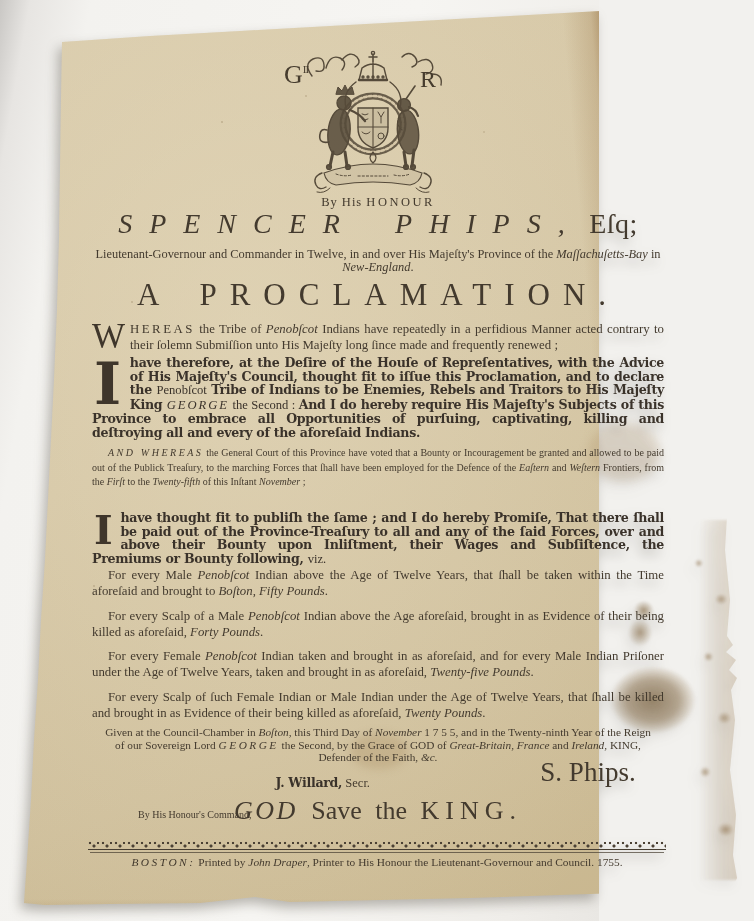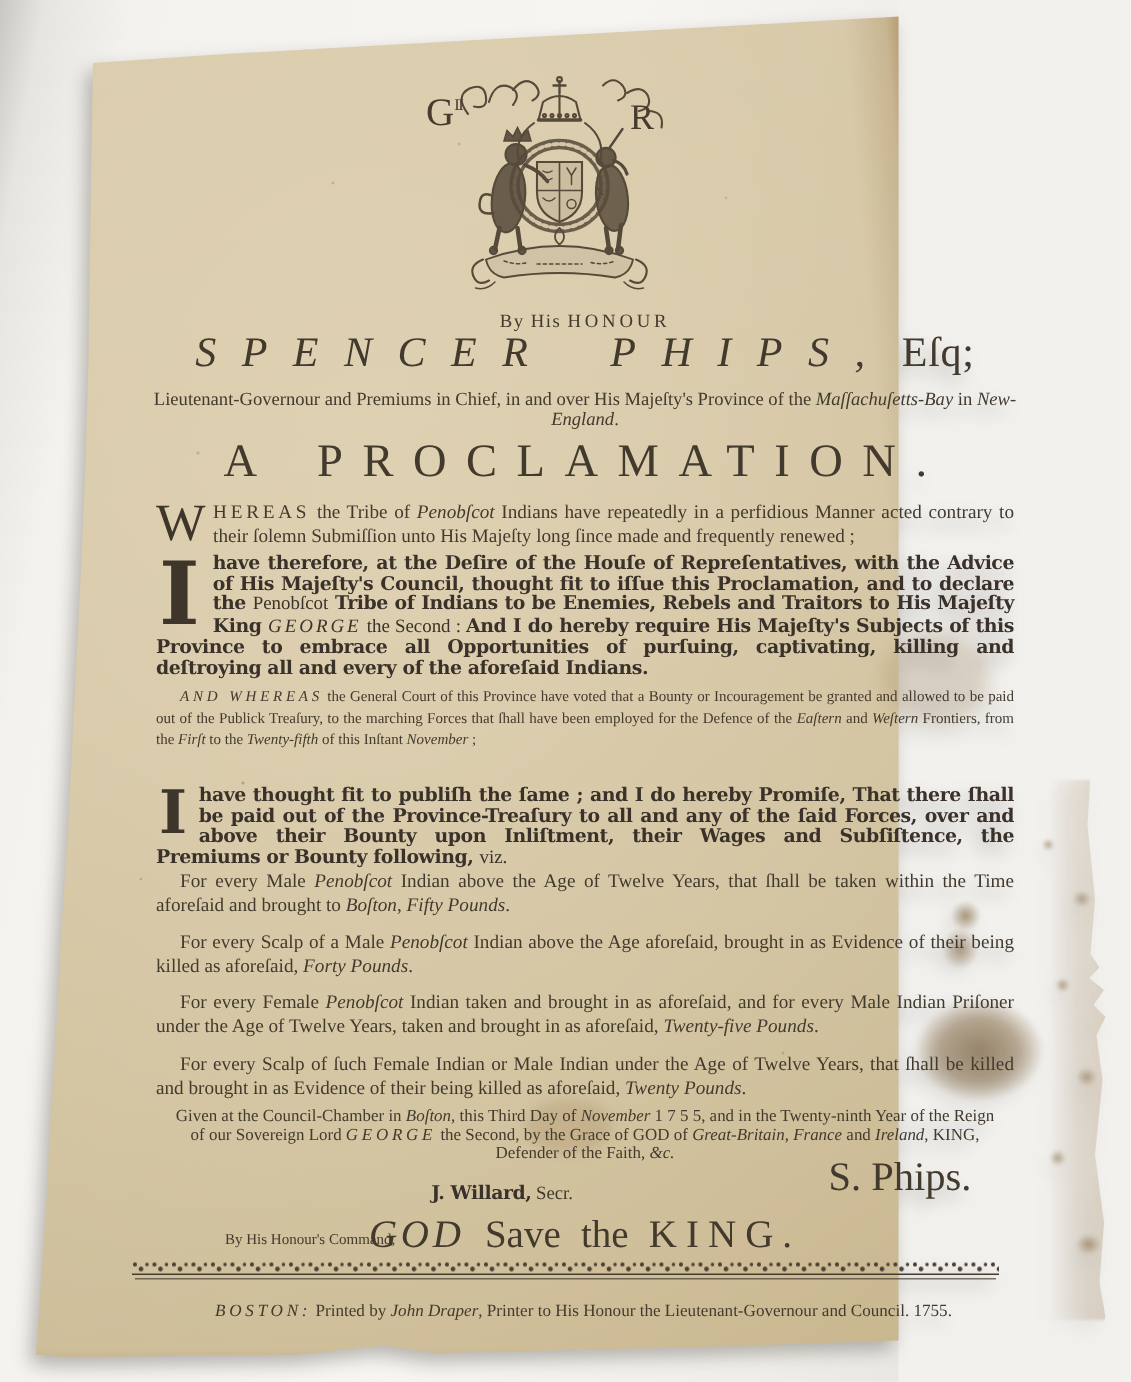--- a/index.html
+++ b/index.html
@@ -104,21 +104,21 @@
   .dc-i2{font-family:"DejaVu Serif",serif;font-weight:700;font-size:40px;line-height:36px;padding:1px 8px 0 2px;}
   
   .sg-i{font-style:italic;}
   .sg-s{letter-spacing:2.5px;}
   .sg-is{font-style:italic;letter-spacing:2.5px;}
   .sg-nm{font-style:italic;letter-spacing:17px;word-spacing:14px;}
   .sg-esq{letter-spacing:.5px;}
   .sg-r{font-family:"Liberation Serif",serif;font-weight:400;letter-spacing:0;}
   .sg-ris{font-family:"Liberation Serif",serif;font-weight:400;font-style:italic;letter-spacing:2px;}
   .sg-k{letter-spacing:6px;}
-  h1,h2,p{margin:12px;padding:0;font-weight:normal;}
+  h1,h2,p{margin:0;padding:0;font-weight:normal;}
 </style>
 </head>
 <body>
 
 <div class="scene">
   <div class="paper">
     <div class="sheet">
       <div class="specks"></div>
       <div class="stain stain-faint2"></div>
       <div class="stain stain-faint1"></div>
@@ -186,21 +186,21 @@
               <path d="M124,127 q10,4 6,12 q-3,6 -10,2"></path>
               <path d="M30,142 q-6,6 -13,4 M116,142 q6,6 13,4" stroke-width="1"></path>
             </g>
           </g>
         </svg>
         <span class="cipher cipher-left"><span>G</span><sup>II</sup></span>
         <span class="cipher cipher-right">R</span>
 
         <p class="block center honour"><span>By His </span><span class="sg-s">HONOUR</span></p>
         <h1 class="block center name"><span class="sg-nm">SPENCER PHIPS,</span><span class="sg-esq"> Eſq;</span></h1>
-        <p class="block center subtitle"><span>Lieutenant-Governour and Premiums in Chief, in and over His Majeſty's Province of the </span><span class="sg-i">Maſſachuſetts-Bay</span><span> in </span><span class="sg-i">New-England</span><span>.</span></p>
+        <p class="block center subtitle"><span>Lieutenant-Governour and Commander in Twelve, in and over His Majeſty's Province of the </span><span class="sg-i">Maſſachuſetts-Bay</span><span> in </span><span class="sg-i">New-England</span><span>.</span></p>
         <h2 class="block center title">A PROCLAMATION.</h2>
 
         <p class="block justify p-whereas">
           <span class="dc dc-w">W</span><span><span class="sg-s">HEREAS</span><span> the Tribe of </span><span class="sg-i">Penobſcot</span><span> Indians have repeatedly in a perfidious Manner acted contrary to their ſolemn Submiſſion unto His Majeſty long ſince made and frequently renewed ;</span></span>
         </p>
 
         <p class="block justify p-bl p-therefore">
           <span class="dc dc-i1">I</span><span><span>have therefore, at the Deſire of the Houſe of Repreſentatives, with the Advice of His Majeſty's Council, thought fit to iſſue this Proclamation, and to declare the </span><span class="sg-r">Penobſcot</span><span> Tribe of Indians to be Enemies, Rebels and Traitors to His Majeſty King </span><span class="sg-ris">GEORGE</span><span class="sg-r"> the Second : </span><span>And I do hereby require His Majeſty's Subjects of this Province to embrace all Opportunities of purſuing, captivating, killing and deſtroying all and every of the aforeſaid Indians.</span></span>
         </p>
 

